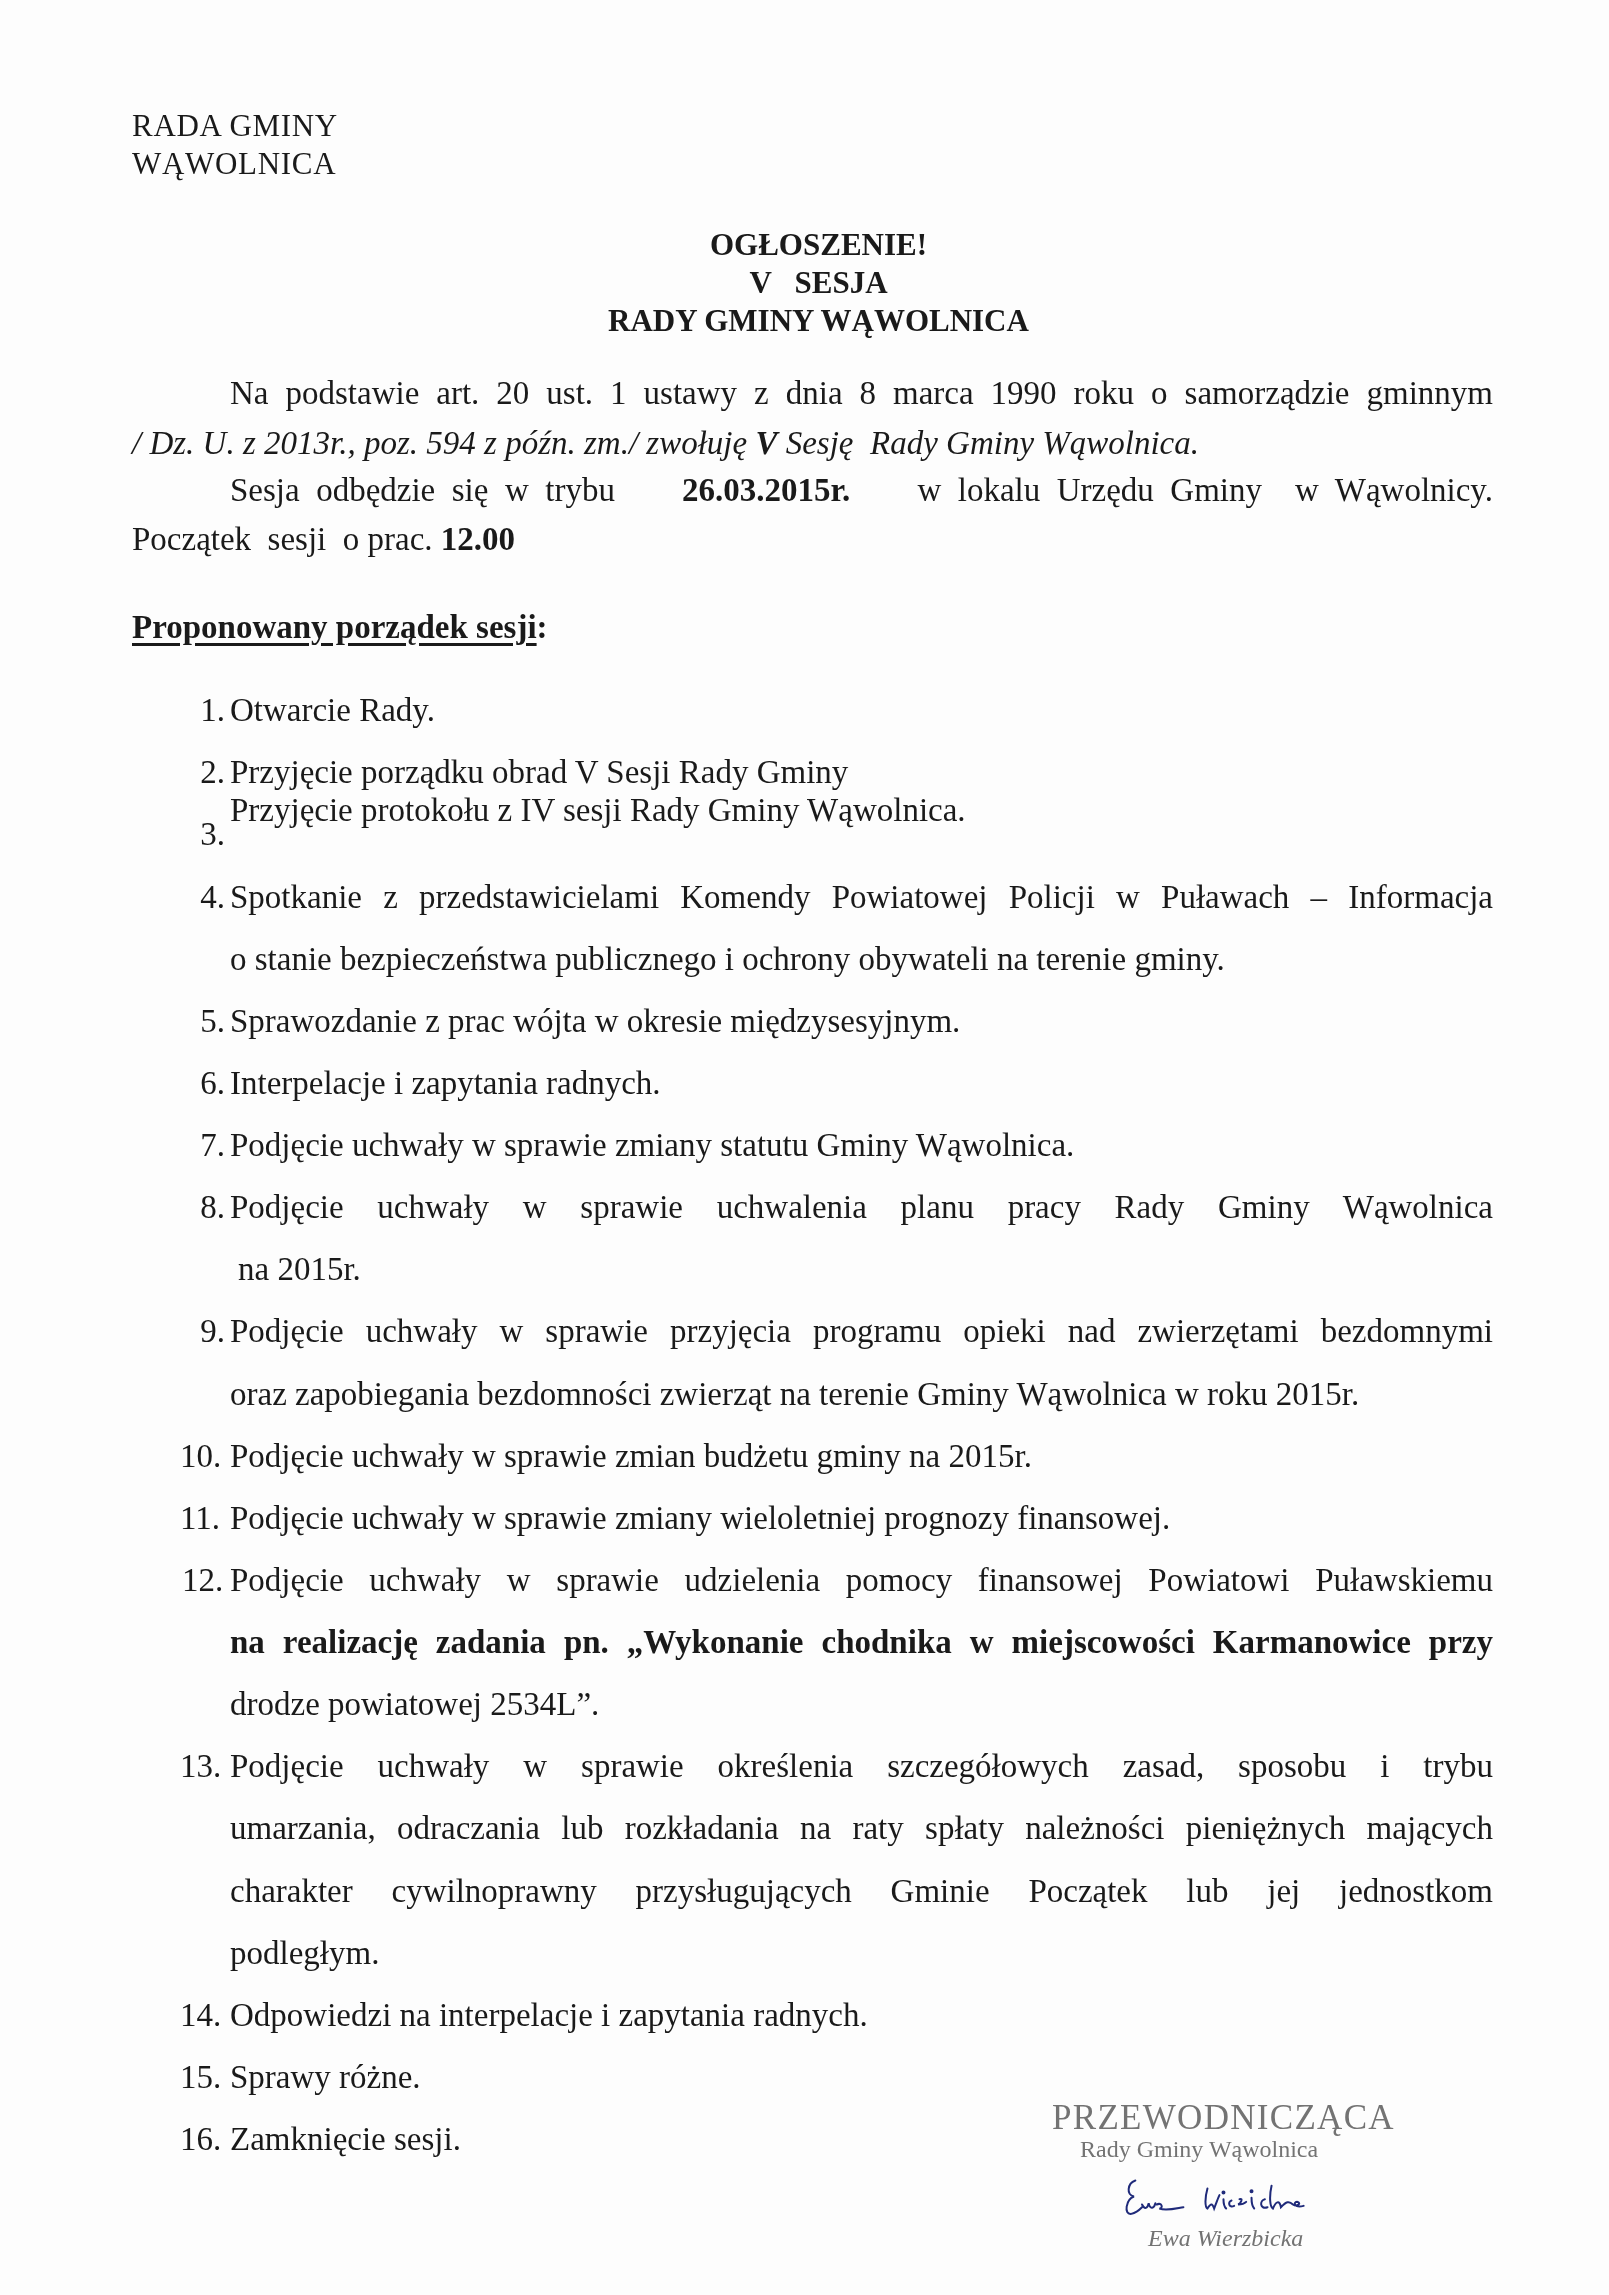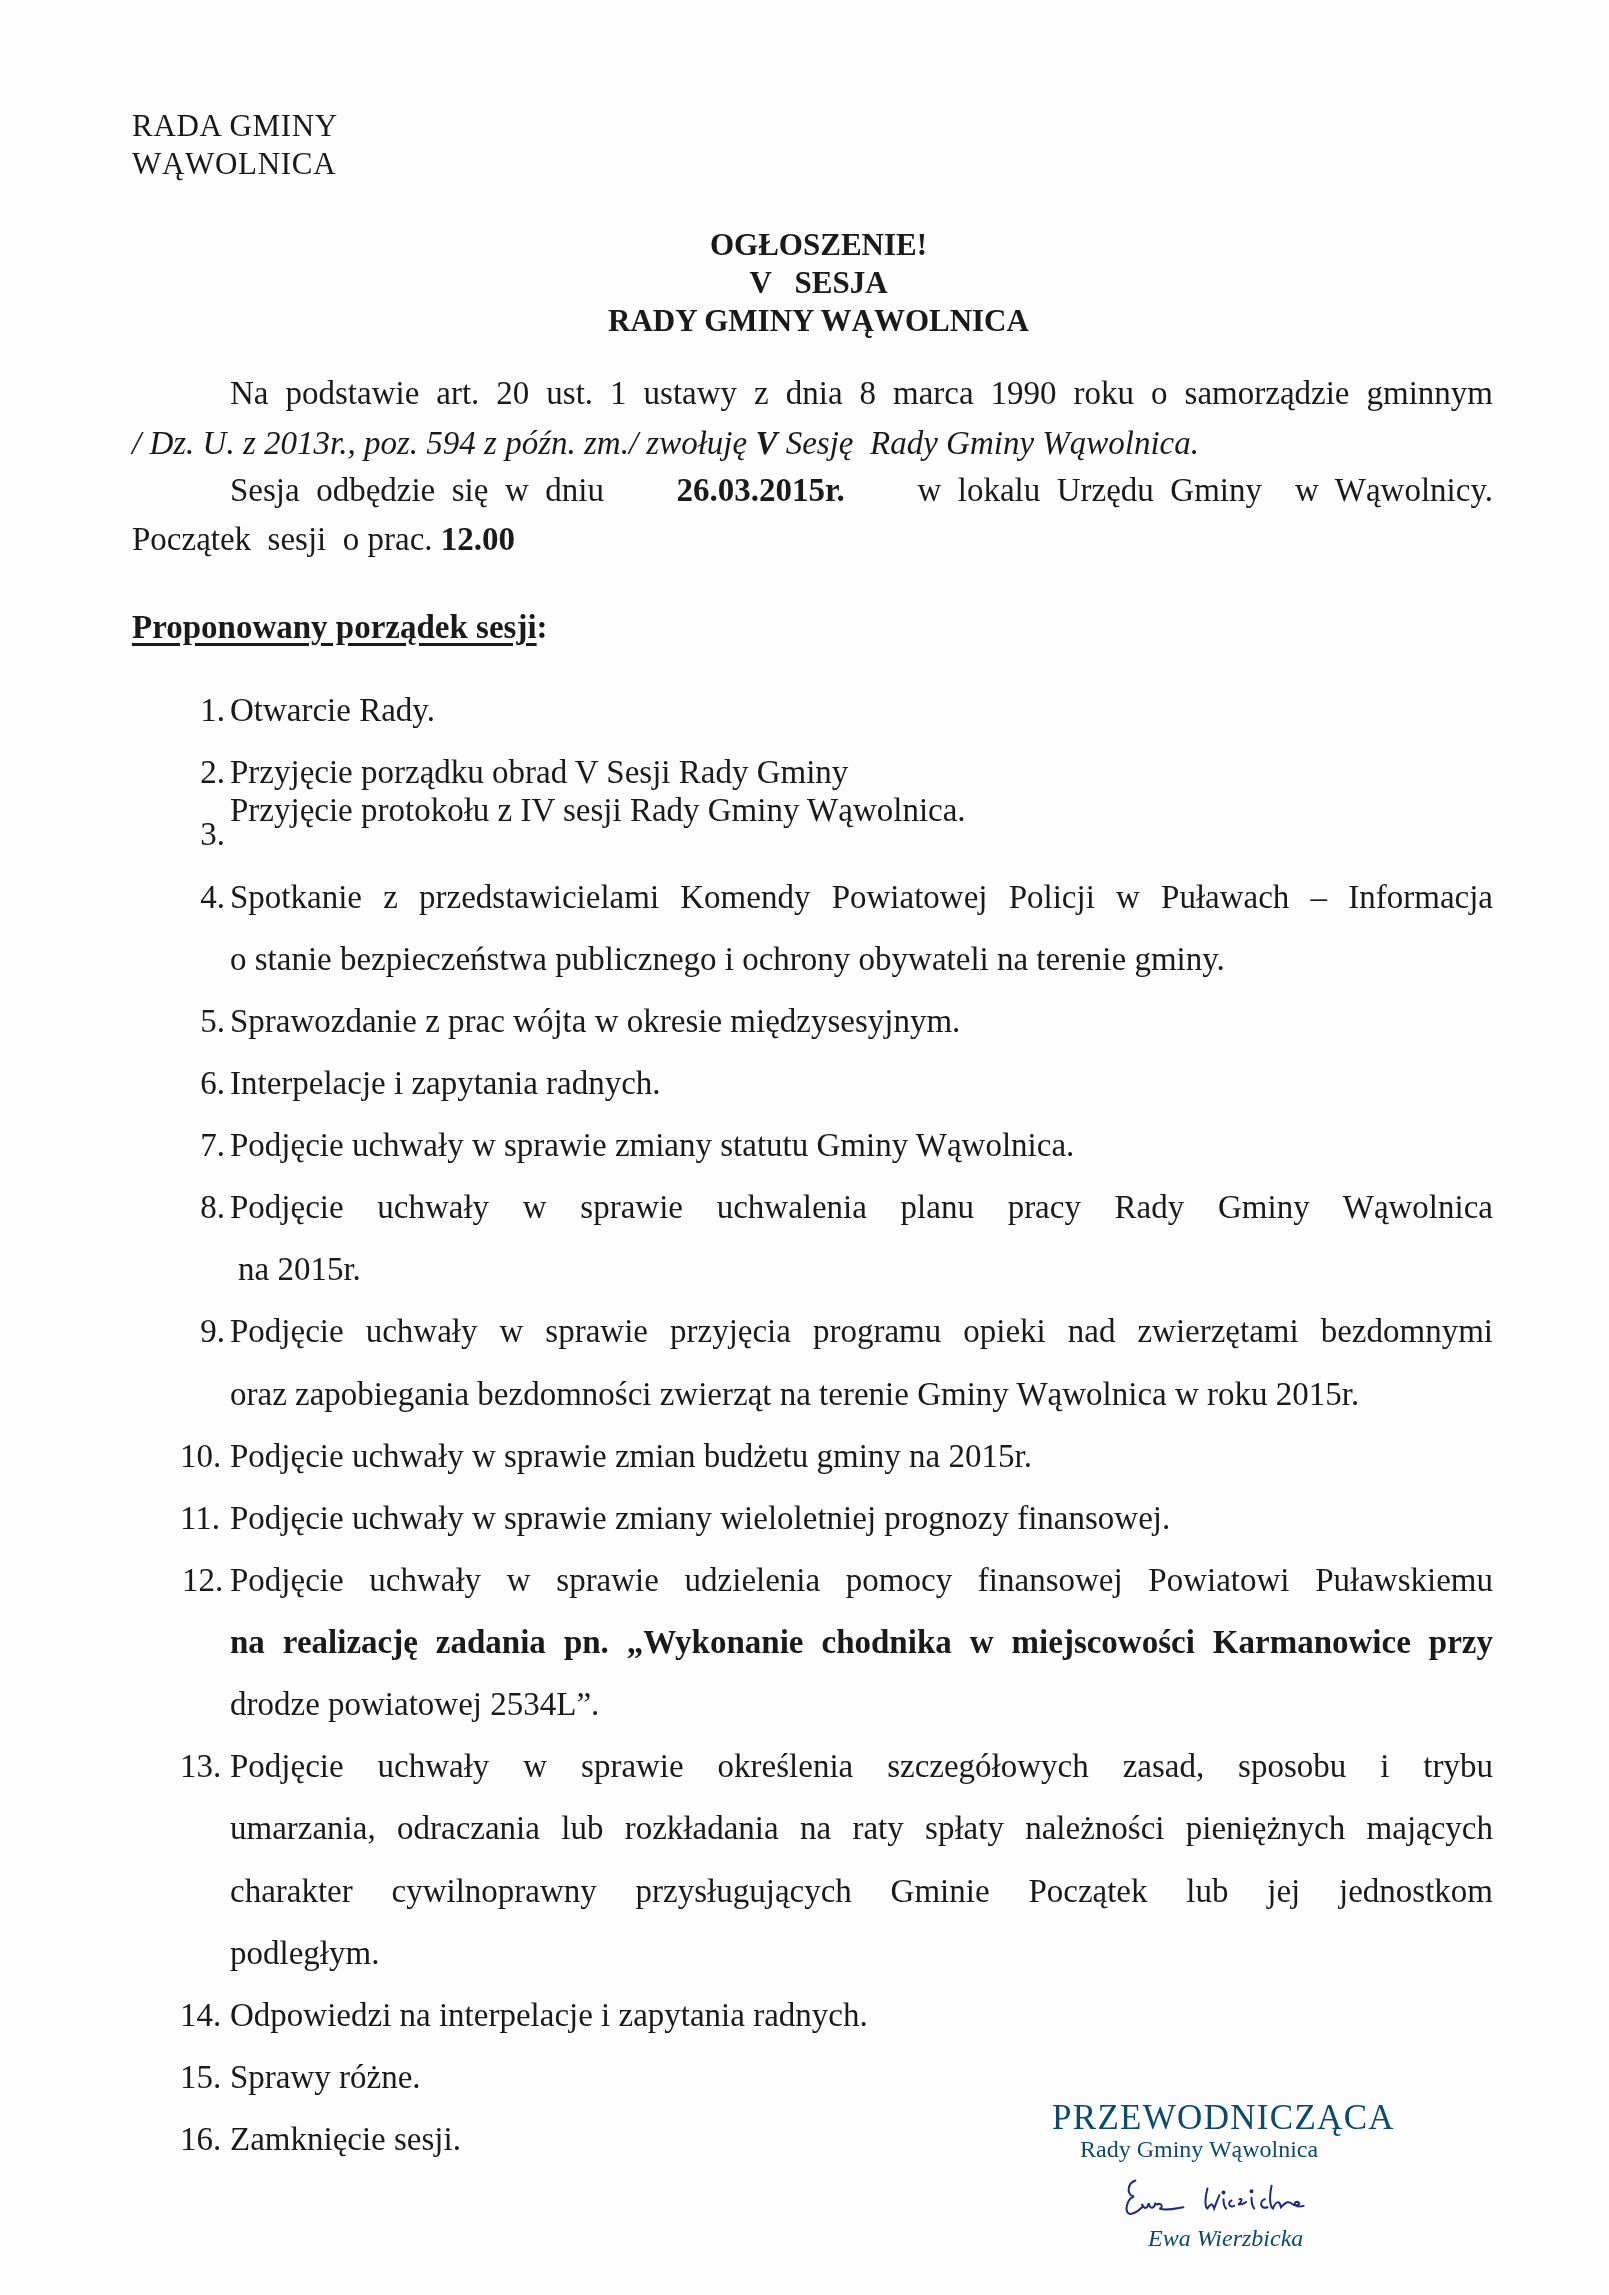--- a/index.html
+++ b/index.html
@@ -17,38 +17,38 @@
     left: 0; width: 1637px; text-align: center;
     font-weight: bold; font-size: 31px; line-height: 38px;
   }
   .para-line { font-size: 33px; line-height: 49px; }
   .justify-line { text-align: justify; text-align-last: justify; white-space: normal; }
   .bold { font-weight: bold; }
   .heading { left: 132px; font-size: 33px; font-weight: bold; }
   .heading .u { text-decoration: underline; text-decoration-thickness: 2.7px; text-underline-offset: 5.3px; }
   .num { position: absolute; font-size: 33px; text-align: right; width: 45px; }
   .item-line { position: absolute; font-size: 33px; white-space: nowrap; }
-  .stamp { color: #0c4a6e; }
+  .stamp { color: #737373; }
   .stamp-title { font-size: 35px; letter-spacing: 1.3px; }
   .stamp-sub { font-size: 24px; }
   .stamp-name { font-size: 24px; font-style: italic; margin-left: 14px; }
 </style>
 </head>
 <body>
 
 <div class="abs hdr" style="top:107px;">RADA GMINY</div>
 <div class="abs hdr" style="top:145px;">WĄWOLNICA</div>
 
 <div class="abs title" style="top:226px;">OGŁOSZENIE!</div>
 <div class="abs title" style="top:264px; white-space:pre;">V   SESJA</div>
 <div class="abs title" style="top:302px;">RADY GMINY WĄWOLNICA</div>
 
 <div class="abs para-line justify-line" style="left:230px; width:1263px; top:369px;">Na podstawie art. 20 ust. 1 ustawy z dnia 8 marca 1990 roku o samorządzie gminnym</div>
 <div class="abs para-line" style="left:132px; top:419px; white-space:pre;font-style:italic;"><span>/ Dz. U. z 2013r., poz. 594 z późn. zm./ zwołuję </span><span class="bold">V</span><span> Sesję  Rady Gminy Wąwolnica.</span></div>
-<div class="abs para-line" style="left:230px; width:1263px; top:466px; white-space:pre; display:flex; justify-content:space-between;"><span>Sesja  odbędzie  się  w  dniu </span><span class="bold">26.03.2015r.</span><span> w  lokalu  Urzędu  Gminy    w  Wąwolnicy.</span></div>
+<div class="abs para-line" style="left:230px; width:1263px; top:466px; white-space:pre; display:flex; justify-content:space-between;"><span>Sesja  odbędzie  się  w  trybu </span><span class="bold">26.03.2015r.</span><span> w  lokalu  Urzędu  Gminy    w  Wąwolnicy.</span></div>
 <div class="abs para-line" style="left:132px; top:515px; white-space:pre;"><span>Początek  sesji  o prac. </span><span class="bold">12.00</span></div>
 
 <div class="abs heading" style="top:609px;"><span class="u">Proponowany porządek sesji</span><span>:</span></div>
 
 <div id="agenda-list">
     <div class="num" style="left: 180px; width: 45px; text-align: right; top: 692px;">1.</div>
     <div class="item-line" style="left: 230px; top: 692px;">Otwarcie Rady.</div>
     <div class="num" style="left: 180px; width: 45px; text-align: right; top: 754px;">2.</div>
     <div class="item-line" style="left: 230px; top: 754px;">Przyjęcie porządku obrad  V Sesji Rady Gminy</div>
     <div class="num" style="left: 180px; width: 45px; text-align: right; top: 816px;">3.</div>

